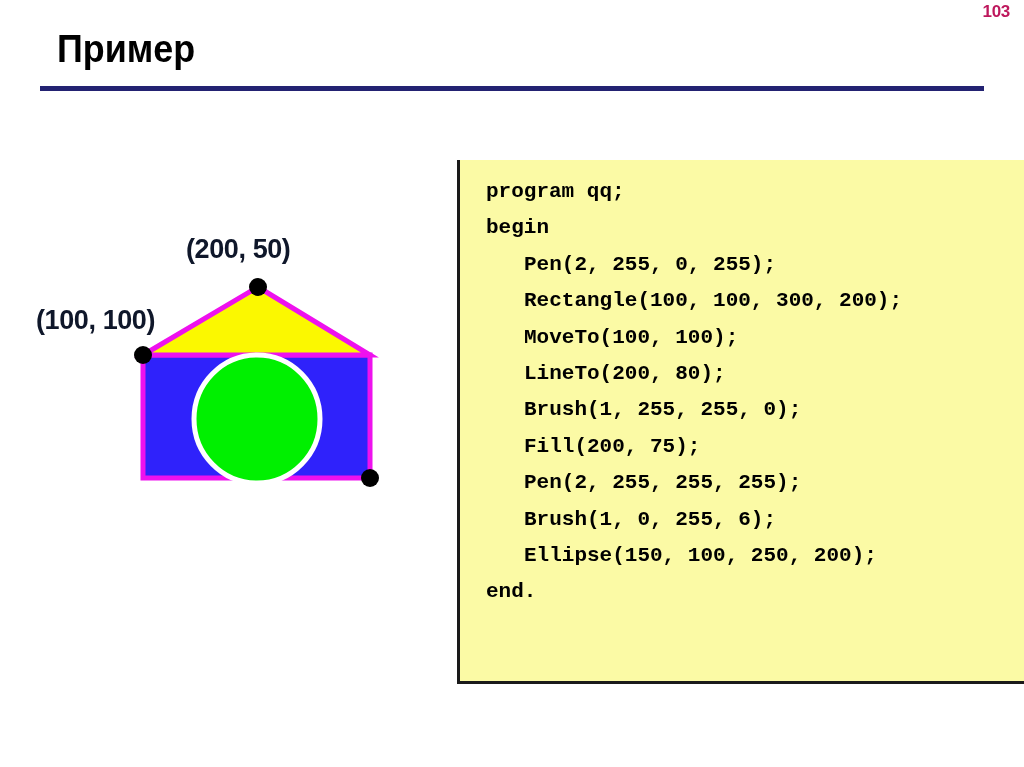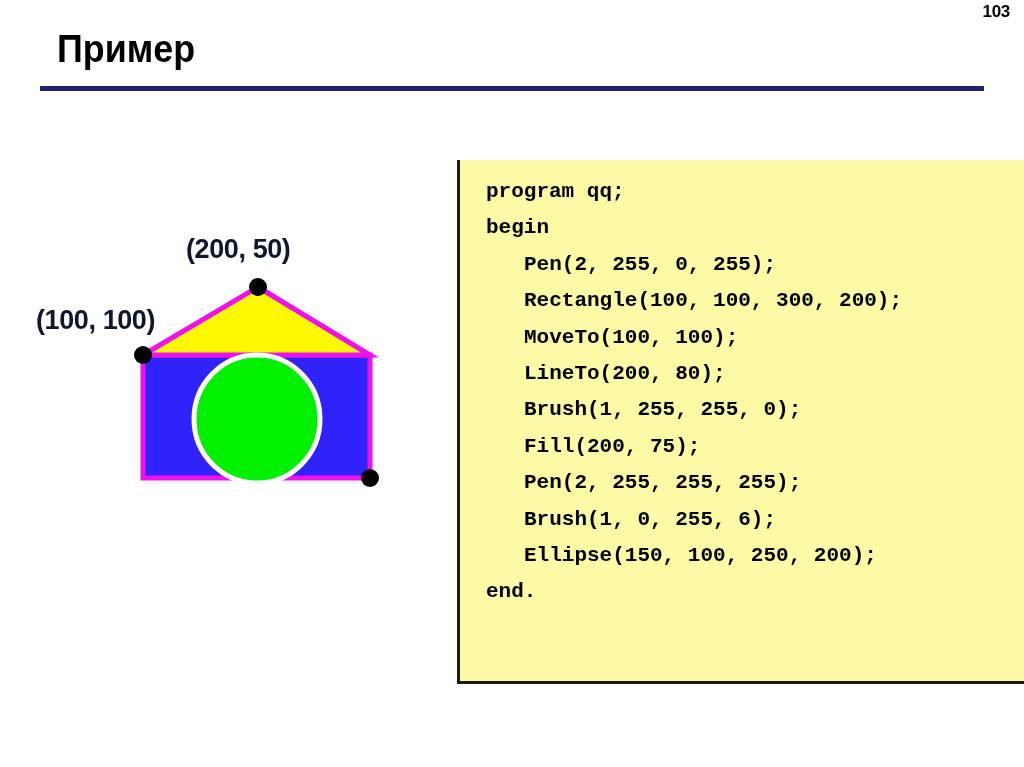--- a/index.html
+++ b/index.html
@@ -18,21 +18,21 @@
   }
 
   
   #page-number {
     position: absolute;
     top: 2px;
     right: 14px;
     font-family: "Liberation Sans", sans-serif;
     font-size: 17px;
     font-weight: bold;
-    color: #000000;
+    color: #be185d;
     letter-spacing: -0.3px;
   }
   #page-title {
     position: absolute;
     left: 57px;
     top: 27px;
     font-family: "Liberation Sans", sans-serif;
     font-size: 39px;
     font-weight: bold;
     line-height: 44px;

